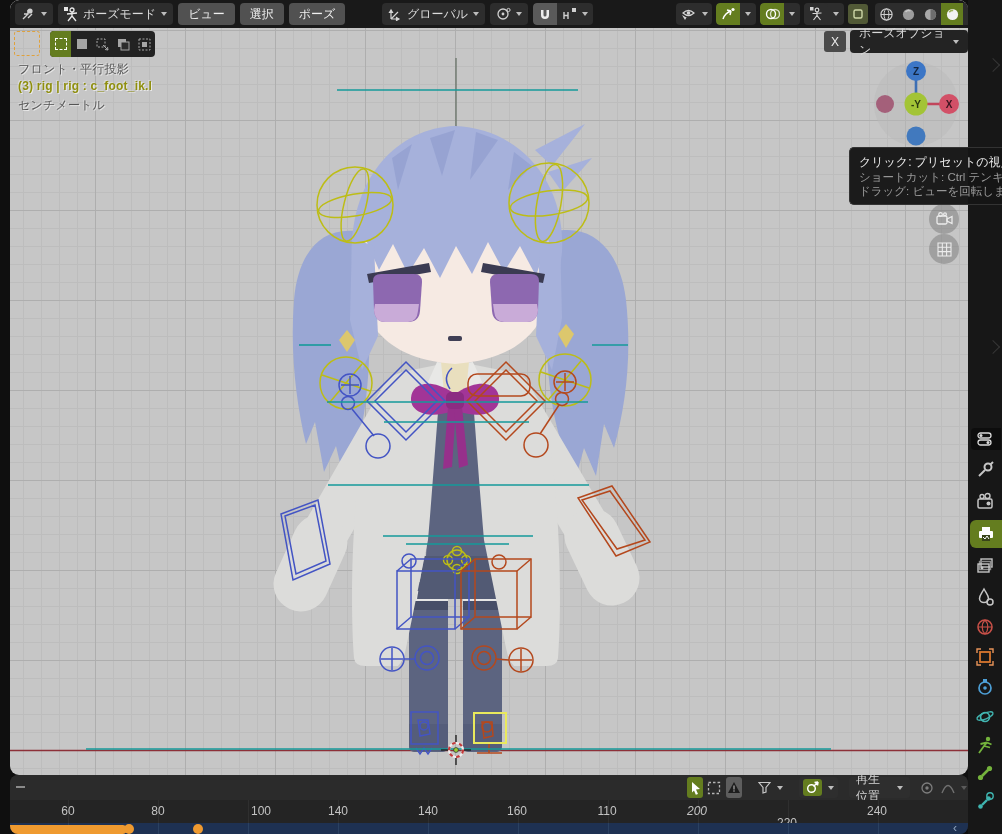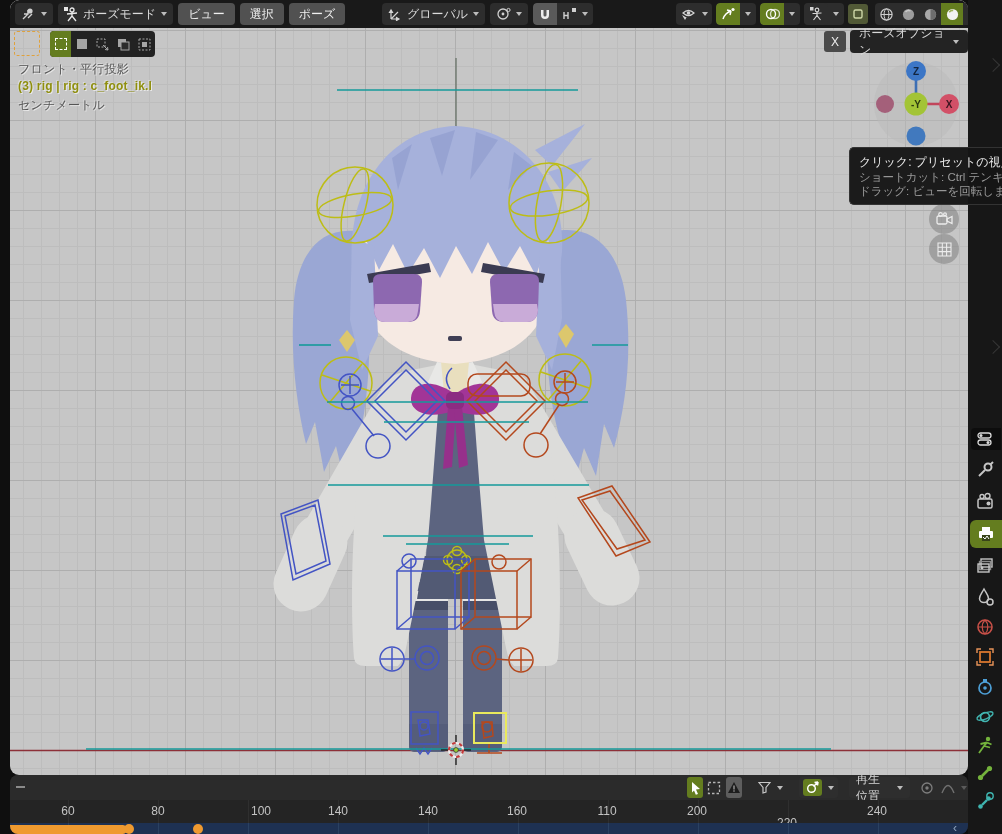--- a/index.html
+++ b/index.html
@@ -623,21 +623,21 @@
     </div>
 
     <div class="ruler">
       <span class="tick" style="left:38px;">60</span>
       <span class="tick" style="left:128px;">80</span>
       <span class="tick" style="left:231px;">100</span>
       <span class="tick" style="left:308px;">140</span>
       <span class="tick" style="left:398px;">140</span>
       <span class="tick" style="left:487px;">160</span>
       <span class="tick" style="left:577px;">110</span>
-      <span class="tick" style="left:667px;">200</span>
+      <span class="tick" style="left:667px;font-style:italic;">200</span>
       <span class="tick" style="left:757px;margin-top:12px;">220</span>
       <span class="tick" style="left:847px;">240</span>
     </div>
 
     <div class="band">
       <div class="kf-bar"></div>
       <div class="kf-dot" style="left:114px;"></div>
       <div class="kf-dot" style="left:183px;"></div>
       <div class="band-chev">‹</div>
     </div>

